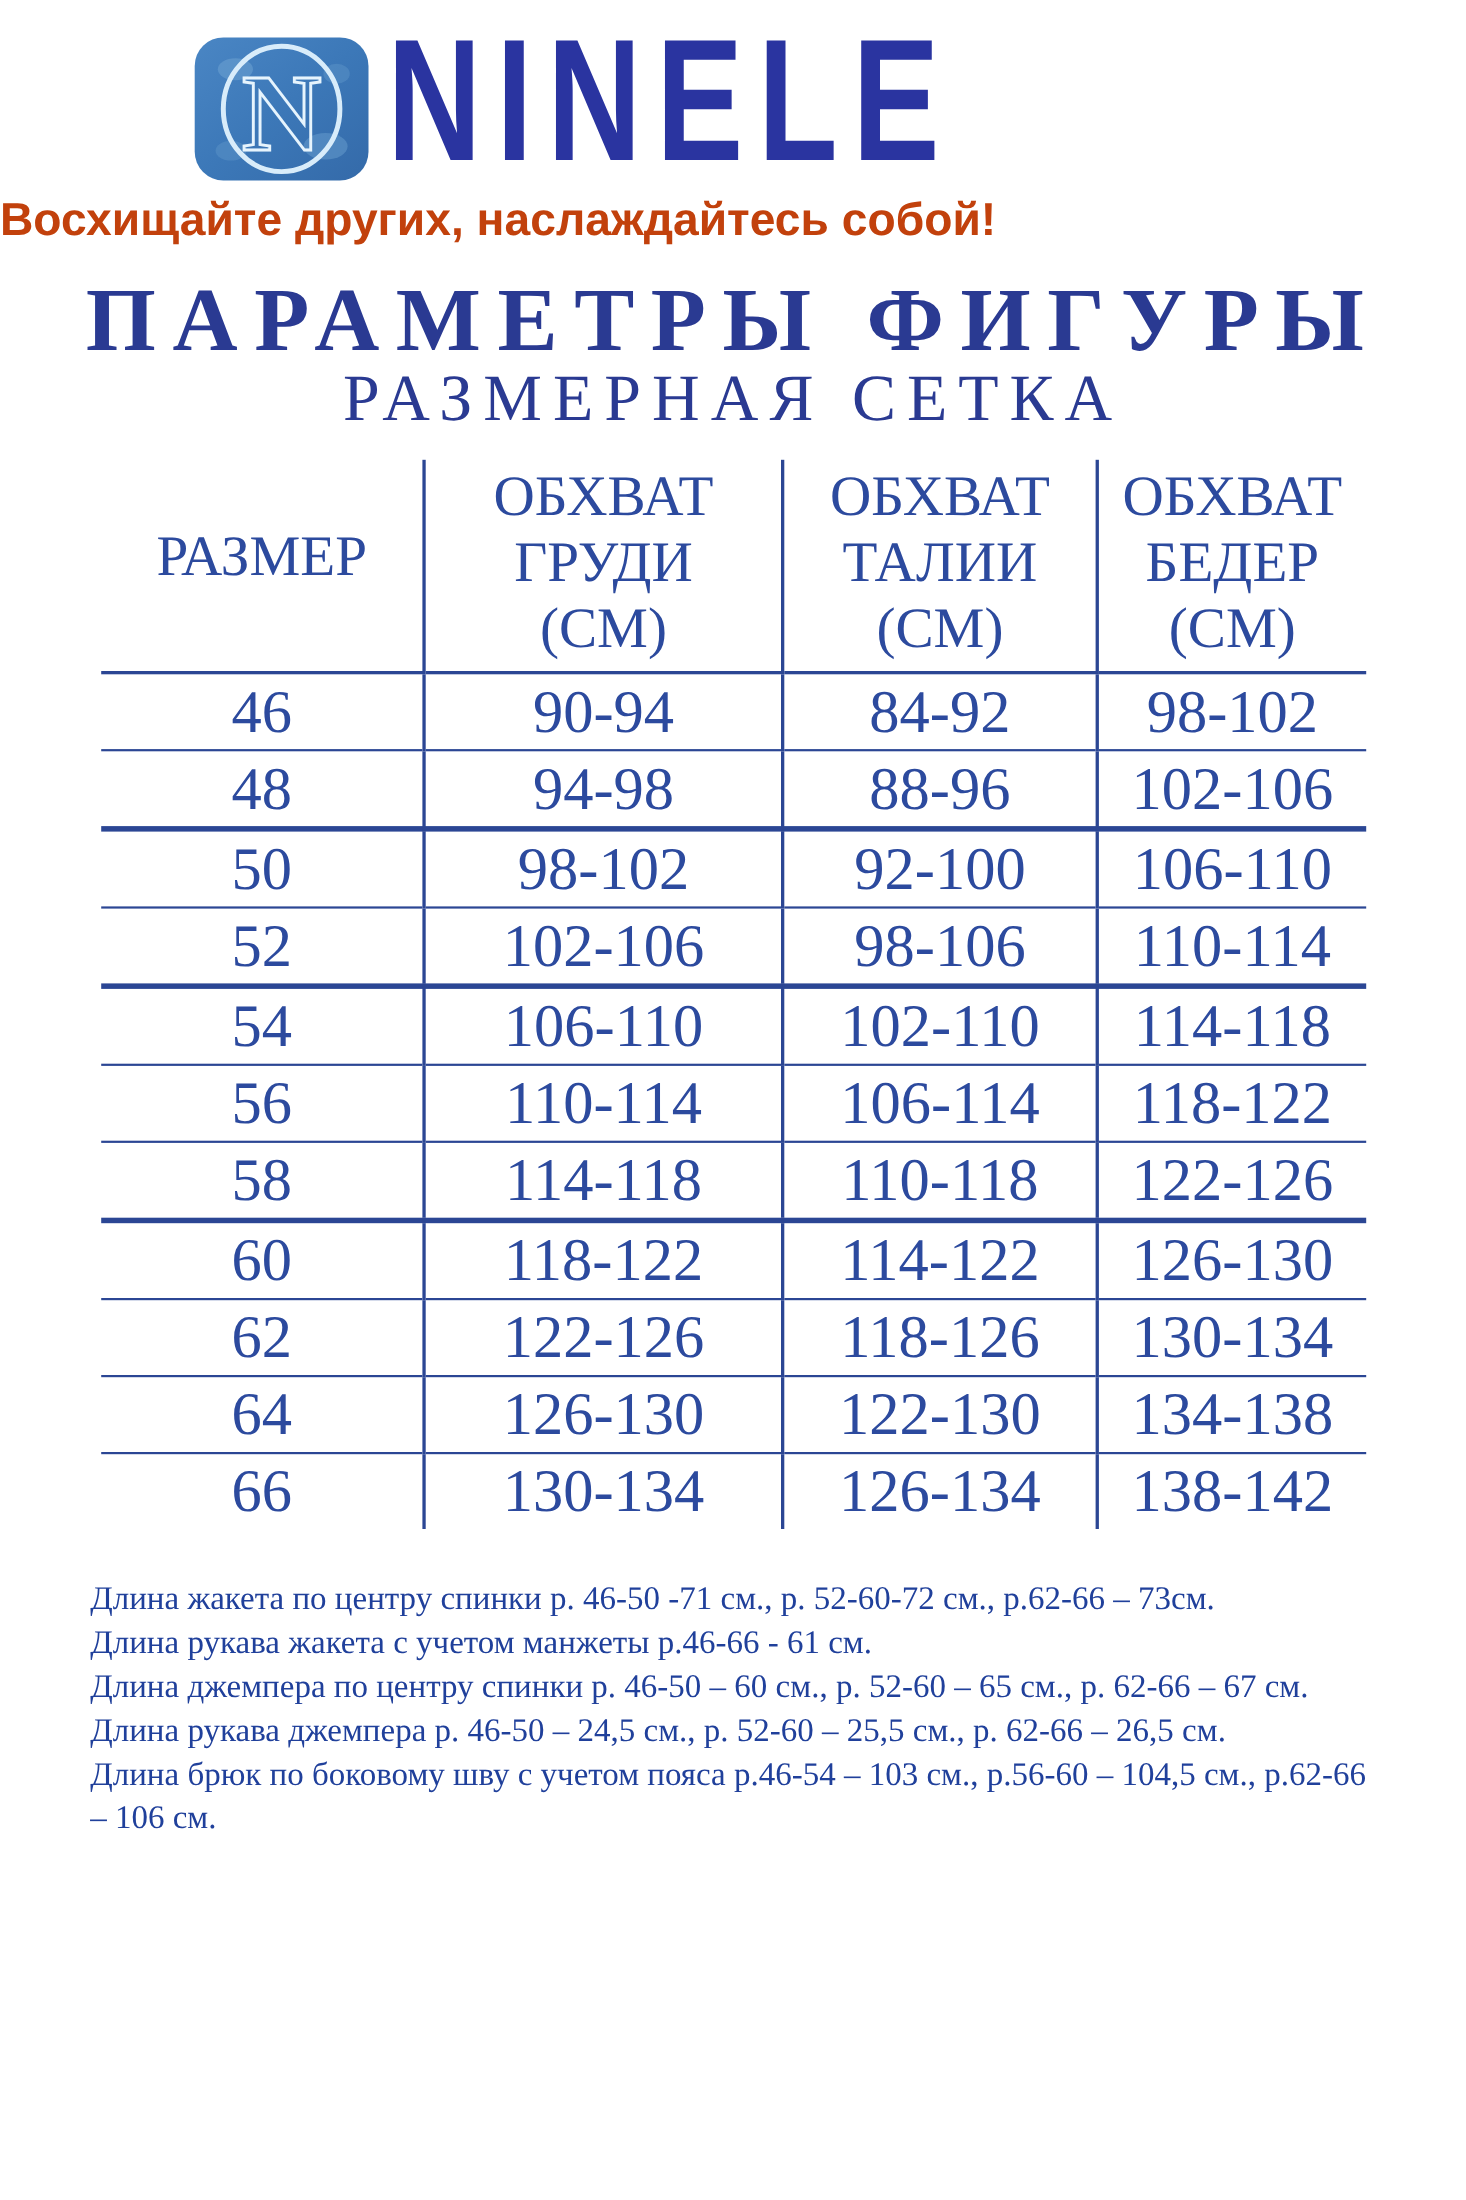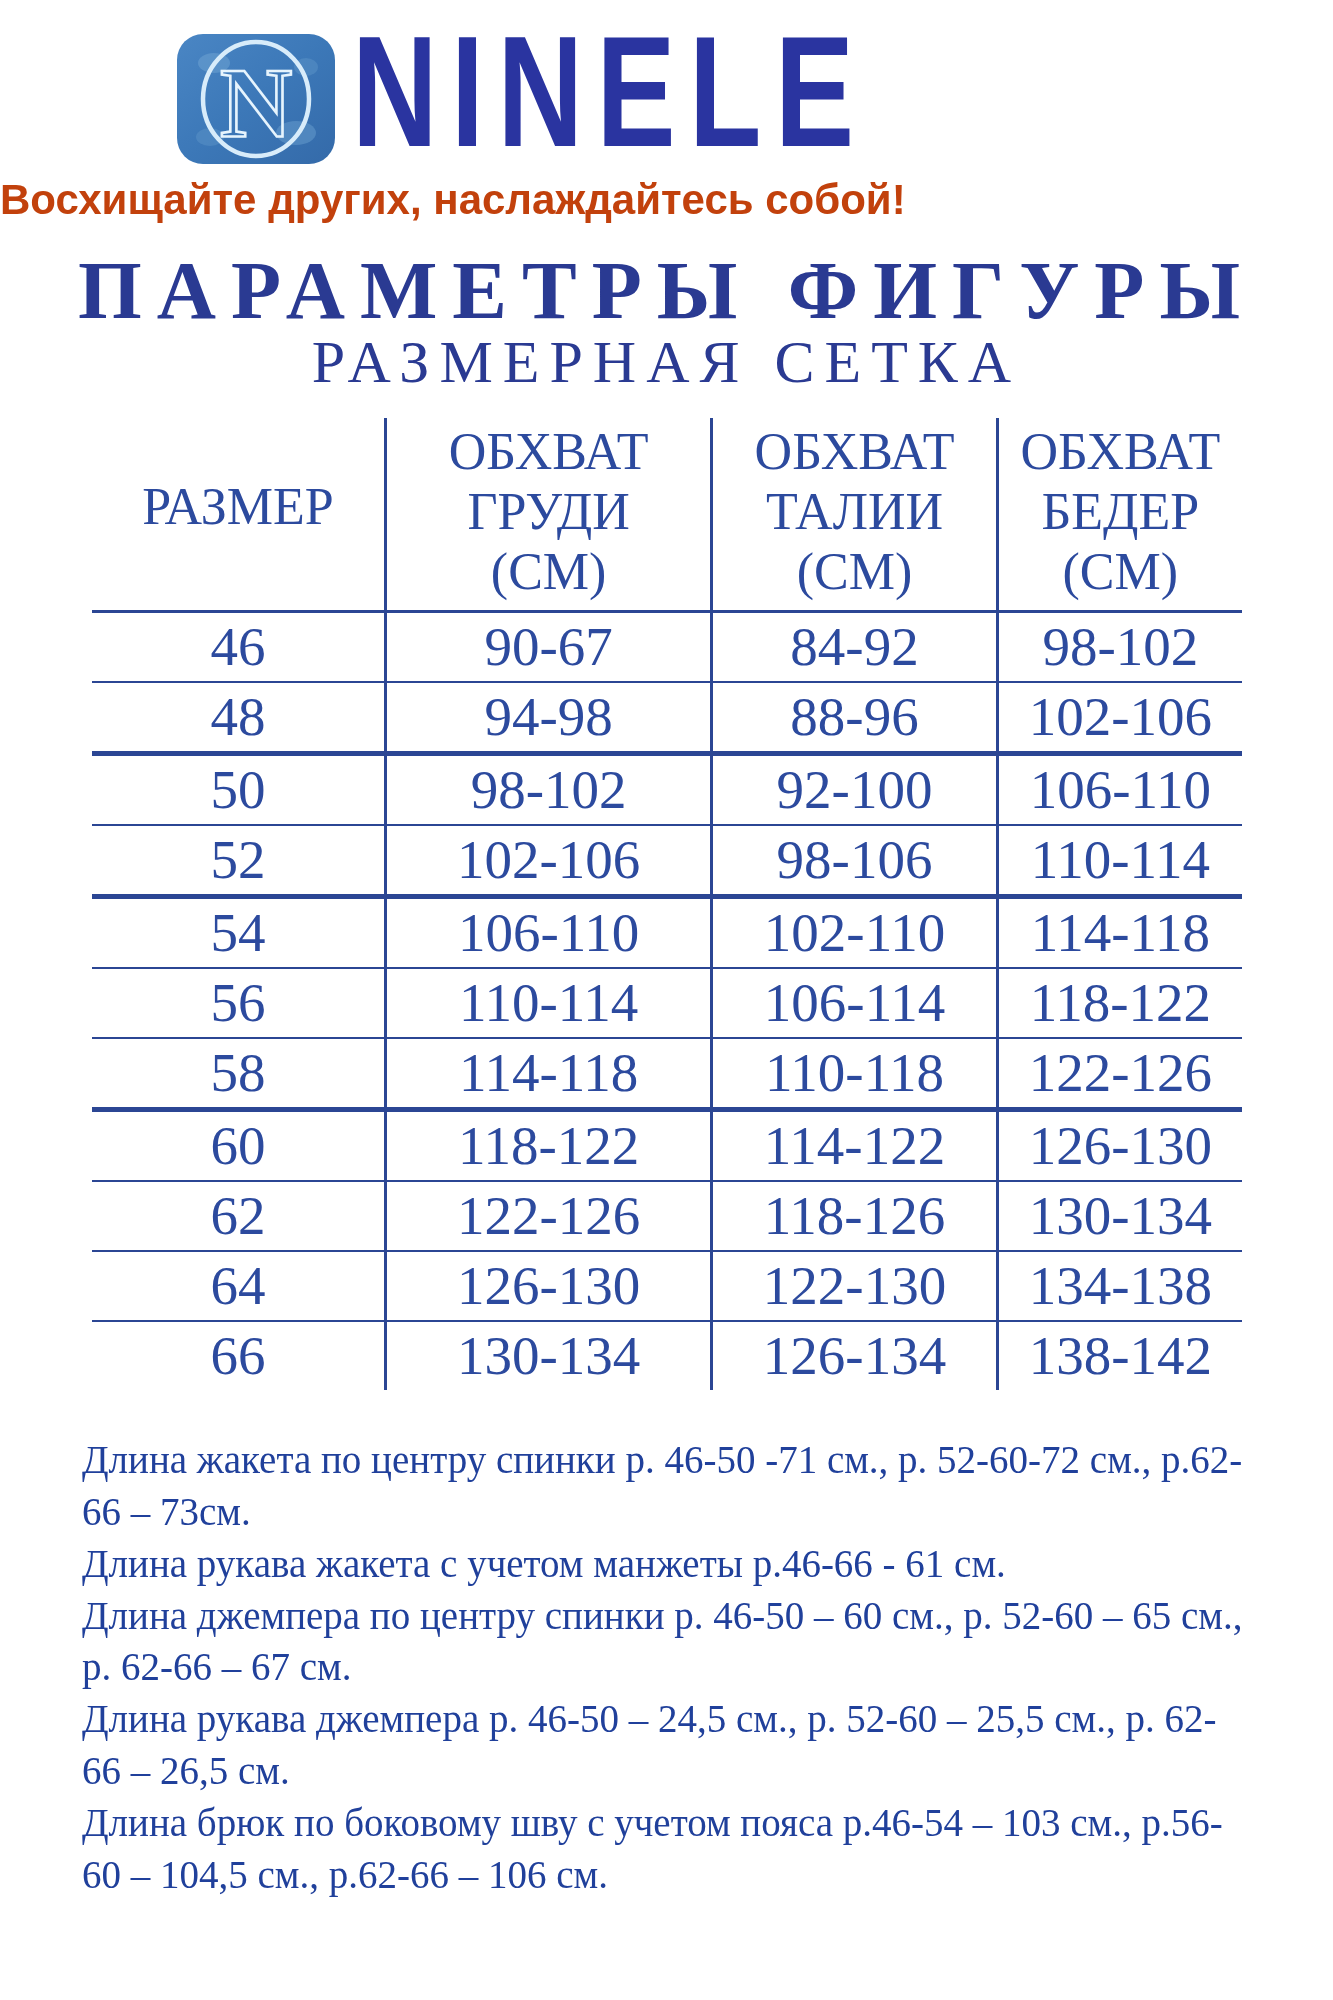--- a/index.html
+++ b/index.html
@@ -93,21 +93,21 @@
     line-height: 68px;
   }
   .size-table tbody tr + tr { border-top: 2px solid #2b4694; }
   .size-table tbody tr.thick { border-top-width: 5px; }
   .hline { display: block; }
 
   
   .notes {
     width: 1172px;
     margin: 44px 0 0 82px;
-    font-size: 39px;
+    font-size: 30px;
     line-height: 1.33;
     color: #20409b;
   }
   .notes p { margin: 0; }
 </style>
 </head>
 <body>
 
 <div class="page">
 
@@ -166,21 +166,21 @@
         <th>
           <span class="hline">ОБХВАТ</span>
           <span class="hline">БЕДЕР</span>
           <span class="hline">(СМ)</span>
         </th>
       </tr>
     </thead>
     <tbody>
       <tr>
         <td>46</td>
-        <td>90-67</td>
+        <td>90-94</td>
         <td>84-92</td>
         <td>98-102</td>
       </tr>
       <tr>
         <td>48</td>
         <td>94-98</td>
         <td>88-96</td>
         <td>102-106</td>
       </tr>
       <tr class="thick">

